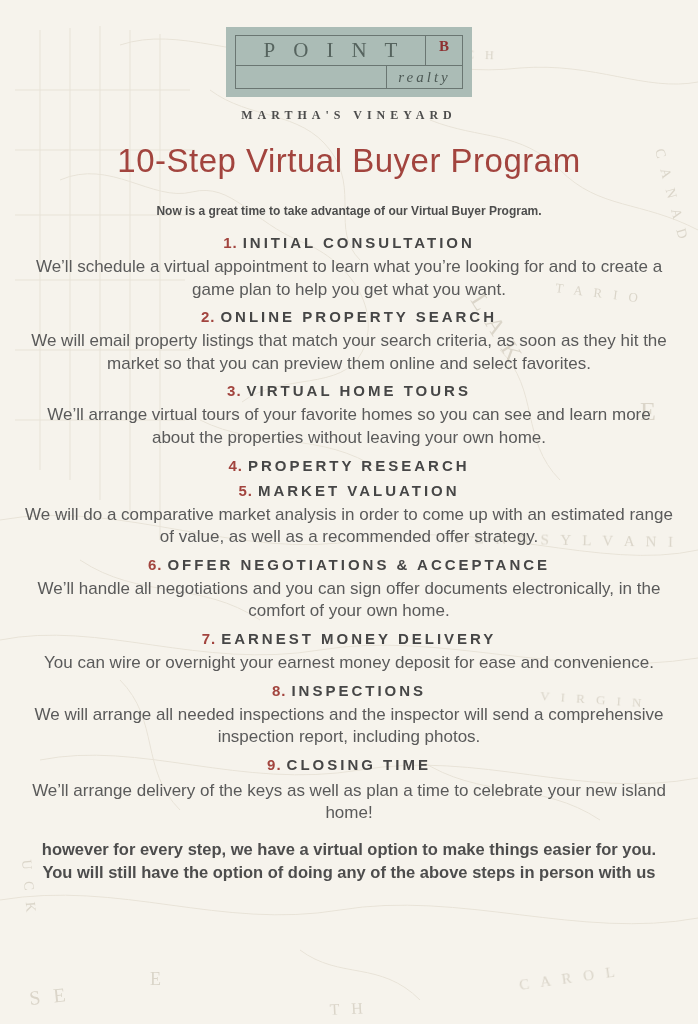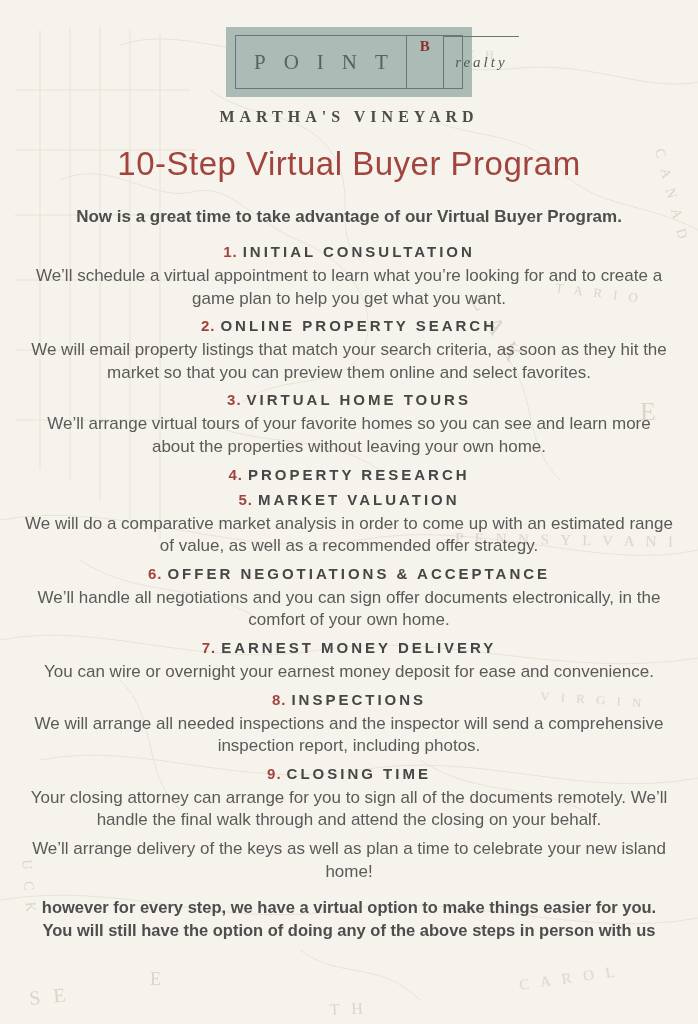--- a/index.html
+++ b/index.html
@@ -26,21 +26,21 @@
   .content{
     position:relative;z-index:1;text-align:center;padding-top:27px;
   }
   
   .logo{
     width:246px;height:70px;background:var(--logo-sage);
     margin:0 auto;padding:8px 9px;
   }
   .logo-inner{
     height:100%;border:1px solid var(--logo-line);
-    display:flex;flex-direction:row;
+    display:flex;flex-direction:column;
   }
   .logo-row-top{flex:1.35;display:flex;}
   .logo-cell-point{
     flex:1;border-right:1px solid var(--logo-line);
     display:flex;align-items:center;justify-content:center;
     font-family:"Liberation Serif",serif;
     font-size:21px;color:var(--logo-ink);
     letter-spacing:18px;padding-left:18px;
   }
   .logo-cell-b{
@@ -53,31 +53,31 @@
   .logo-cell-empty{flex:1;}
   .logo-cell-realty{
     width:76px;border-left:1px solid var(--logo-line);
     display:flex;align-items:center;justify-content:center;
     font-family:"Liberation Serif",serif;font-style:italic;
     font-size:15px;letter-spacing:3px;color:#4e5a56;text-align:center;
   }
   .tagline{
     margin-top:11px;
     font-family:"Liberation Serif",serif;font-weight:bold;
-    font-size:16px;letter-spacing:5px;color:#4c4c4c;
+    font-size:12px;letter-spacing:5px;color:#4c4c4c;
   }
   
   .page-title{
     margin-top:19px;
     font-size:33px;font-weight:400;color:var(--accent-red);
     letter-spacing:0.5px;
   }
   .page-subtitle{
     margin-top:24px;
-    font-size:17px;font-weight:bold;color:#4d4d4d;
+    font-size:12px;font-weight:bold;color:#4d4d4d;
   }
   
   .steps{margin-top:15px;}
   .step{margin-bottom:6px;}
   .step-heading{
     font-size:15px;font-weight:bold;line-height:19px;
     letter-spacing:3px;color:var(--heading-gray);
     margin-bottom:4px;
   }
   .step-number{color:var(--accent-red);margin-right:5px;letter-spacing:1px;}
@@ -197,21 +197,20 @@
       <h3 class="step-heading">
         <span class="step-number">8.</span><span class="step-title">INSPECTIONS</span>
       </h3>
       <p class="step-body">We will arrange all needed inspections and the inspector will send a comprehensive inspection report, including photos.</p>
     </div>
 
     <div class="step">
       <h3 class="step-heading">
         <span class="step-number">9.</span><span class="step-title">CLOSING TIME</span>
       </h3>
-      <p class="step-body">Your closing attorney can arrange for you to sign all of the documents remotely. We’ll handle the final walk through and attend the closing on your behalf.</p>
     </div>
 
     <div class="step">
       <p class="step-body">We’ll arrange delivery of the keys as well as plan a time to celebrate your new island home!</p>
     </div>
   </section>
 
   <div class="footer">
     <div>however for every step, we have a virtual option to make things easier for you.</div>
     <div>You will still have the option of doing any of the above steps in person with us</div>

